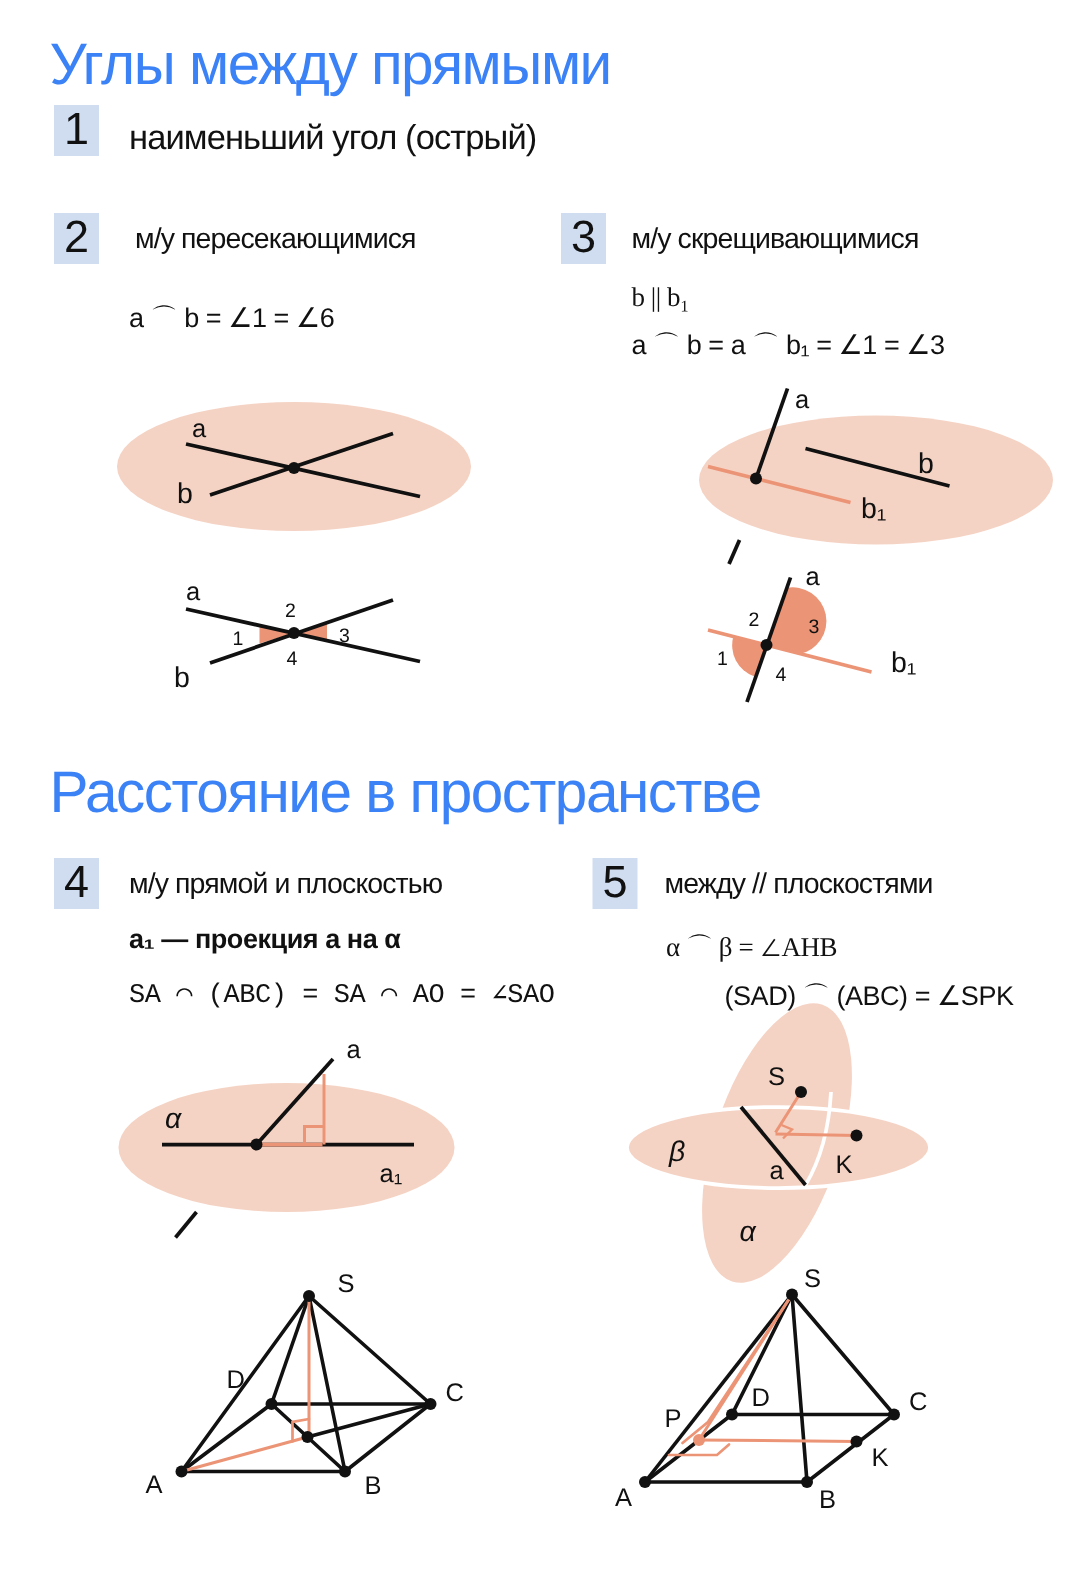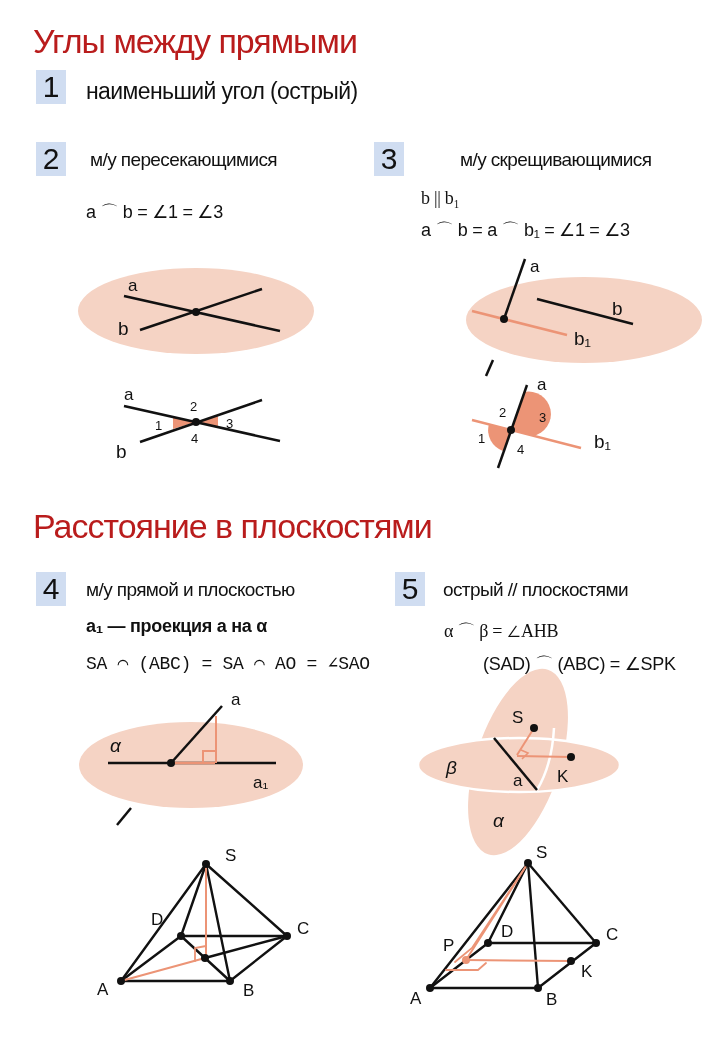--- a/index.html
+++ b/index.html
@@ -1,50 +1,50 @@
 <!DOCTYPE html>
 <html><head>
 <meta charset="utf-8">
 <style>
   html, body { margin: 0; padding: 0; background: #ffffff; }
   body { width: 712px; height: 1052px; position: relative; overflow: hidden;
          font-family: "Liberation Sans", "DejaVu Sans", sans-serif; color: #111; }
-  .h1 { position: absolute; font-size: 34px; letter-spacing: -1px; font-weight: 400; color: #b91c1c; white-space: nowrap; }
+  .h1 { position: absolute; font-size: 39px; letter-spacing: -1px; font-weight: 400; color: #3b82f6; white-space: nowrap; }
   .num { position: absolute; width: 30px; height: 34px; background: #d0ddf1; font-size: 30px; line-height: 34px; text-align: center; color: #111; }
   .lbl { position: absolute; font-size: 19px; letter-spacing: -0.6px; white-space: nowrap; }
   .fm  { position: absolute; font-size: 18px; white-space: nowrap; letter-spacing: -0.3px; }
   svg { position: absolute; left: 0; top: 0; }
   svg text { font-family: "Liberation Sans", "DejaVu Sans", sans-serif; fill: #111; }
 </style>
 </head>
 <body>
 
 <div class="h1" style="left:33px;top:22px;">Углы между прямыми</div>
 
 <div class="num" style="left:36px;top:70px;">1</div>
 <div class="lbl" style="left:86px;top:78px;font-size:23px;">наименьший угол (острый)</div>
 
 <div class="num" style="left:36px;top:142px;">2</div>
 <div class="lbl" style="left:90px;top:149px;">м/у пересекающимися</div>
-<div class="fm" style="left:86px;top:200px;">a ⌒ b = ∠1 = ∠3</div>
+<div class="fm" style="left:86px;top:200px;">a ⌒ b = ∠1 = ∠6</div>
 
 <div class="num" style="left:374px;top:142px;">3</div>
-<div class="lbl" style="left:421px;top:149px;margin-left:39px;">м/у скрещивающимися</div>
+<div class="lbl" style="left:421px;top:149px;">м/у скрещивающимися</div>
 <div class="fm" style="left:421px;top:188px;font-family:Liberation Serif, serif;">b || b₁</div>
 <div class="fm" style="left:421px;top:218px;">a ⌒ b = a ⌒ b₁ = ∠1 = ∠3</div>
 
-<div class="h1" style="left:33px;top:507px;">Расстояние в плоскостями</div>
+<div class="h1" style="left:33px;top:507px;">Расстояние в пространстве</div>
 
 <div class="num" style="left:36px;top:572px;">4</div>
 <div class="lbl" style="left:86px;top:579px;text-align:right;">м/у прямой и плоскостью</div>
 <div class="fm" style="left:86px;top:616px;font-weight:bold;">a₁ — проекция a на α</div>
 <div class="fm" style="left:86px;top:652px;font-family:Liberation Mono, monospace;">SA ⌒ (ABC) = SA ⌒ AO = ∠SAO</div>
 
 <div class="num" style="left:395px;top:572px;">5</div>
-<div class="lbl" style="left:443px;top:579px;">острый // плоскостями</div>
+<div class="lbl" style="left:443px;top:579px;">между // плоскостями</div>
 <div class="fm" style="left:444px;top:619px;font-family:Liberation Serif, serif;">α ⌒ β = ∠AHB</div>
 <div class="fm" style="left:443px;top:652px;margin-left:40px;">(SAD) ⌒ (ABC) = ∠SPK</div>
 
 <svg width="712" height="1052" viewBox="0 0 712 1052">
 
   <g>
     <ellipse cx="196" cy="311" rx="118" ry="43" fill="#f5d3c4"></ellipse>
     <line x1="124" y1="296" x2="280" y2="331" stroke="#111" stroke-width="2.5"></line>
     <line x1="140" y1="330" x2="262" y2="289" stroke="#111" stroke-width="2.5"></line>
     <circle cx="196" cy="312" r="4" fill="#111"></circle>

